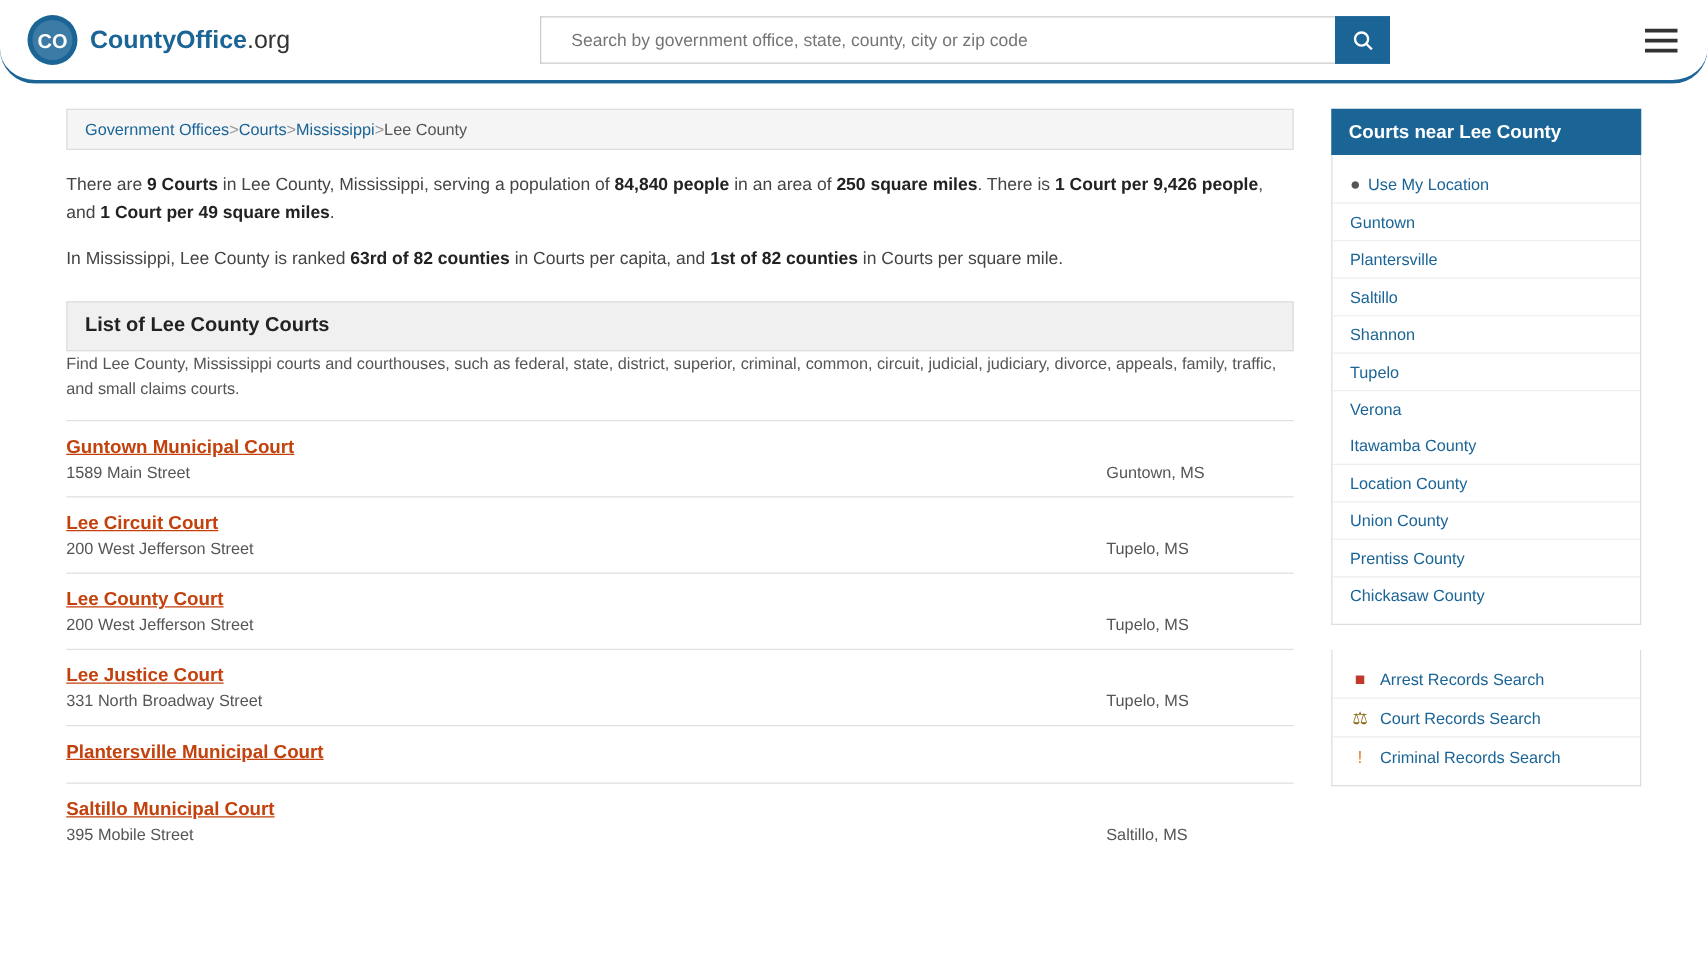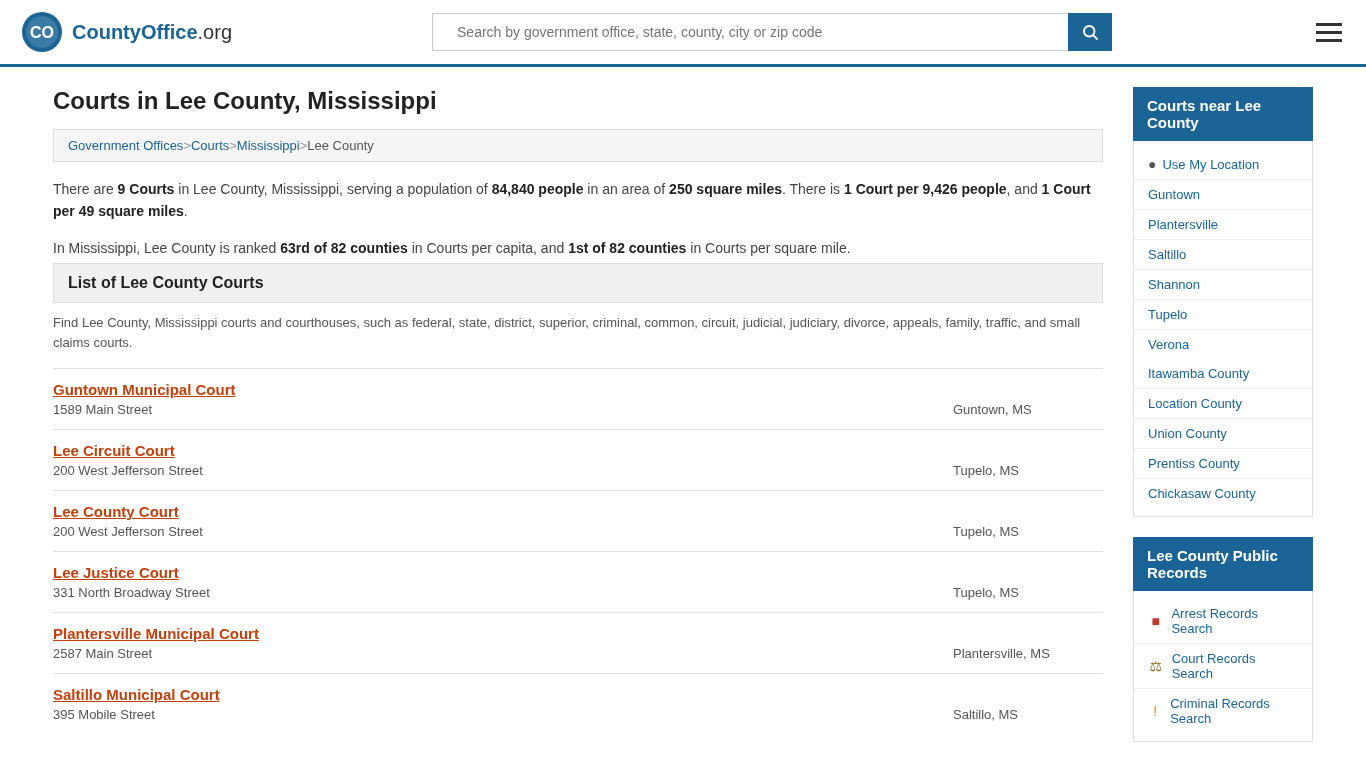--- a/index.html
+++ b/index.html
@@ -6,20 +6,21 @@
     body { font-family: Arial, sans-serif; font-size: 14px; color: #333; background: #fff; }
 
     
     #header {
       background: #fff;
       border-bottom: 3px solid #1a6496;
       padding: 10px 20px;
       display: flex;
       align-items: center;
       justify-content: space-between;
+      border-radius: 28px;
     }
     #logo-area {
       display: flex;
       align-items: center;
       gap: 8px;
     }
     #logo-icon {
       width: 44px;
       height: 44px;
     }
@@ -110,34 +111,34 @@
     #description {
       font-size: 14px;
       line-height: 1.6;
       margin-bottom: 14px;
       color: #444;
     }
     #description b { color: #222; }
     #ranking {
       font-size: 14px;
       line-height: 1.6;
-      margin-bottom: 4px;
+      margin-bottom: 24px;
       color: #444;
     }
     #ranking b { color: #222; }
 
     
     #list-header {
       background: #f0f0f0;
       border: 1px solid #ddd;
       padding: 10px 14px;
       font-size: 16px;
       font-weight: bold;
       color: #222;
-      margin-bottom: 10px;
+      margin-bottom: 0;
     }
 
     
     #list-desc {
       font-size: 13px;
       color: #555;
       margin-bottom: 16px;
       line-height: 1.5;
     }
 
@@ -165,21 +166,21 @@
     }
     .court-city {
       font-size: 13px;
       color: #555;
       min-width: 150px;
       text-align: left;
     }
 
     
     #sidebar {
-      width: 180px;
+      width: 248px;
       flex-shrink: 0;
     }
     .sidebar-section {
       margin-bottom: 20px;
     }
     .sidebar-title {
       background: #1a6496;
       color: #fff;
       padding: 10px 14px;
       font-size: 15px;
@@ -261,21 +262,20 @@
     <span></span>
     <span></span>
     <span></span>
   </button>
 </div>
 
 <div id="main">
 
   <div id="content">
 
-    <h1 id="page-title">Courts in Lee County, Mississippi</h1>
 
     <div id="breadcrumb">
       <a class="breadcrumb-link">Government Offices</a>
       <span class="breadcrumb-sep">&gt;</span>
       <a class="breadcrumb-link">Courts</a>
       <span class="breadcrumb-sep">&gt;</span>
       <a class="breadcrumb-link">Mississippi</a>
       <span class="breadcrumb-sep">&gt;</span>
       <span>Lee County</span>
     </div>
@@ -314,24 +314,20 @@
   </div>
         <div class="court-item">
     <div class="court-name">Lee Justice Court</div>
     <div class="court-details">
       <span class="court-address">331 North Broadway Street</span>
       <span class="court-city">Tupelo, MS</span>
     </div>
   </div>
         <div class="court-item">
     <div class="court-name">Plantersville Municipal Court</div>
-    <div class="court-details">
-      <span class="court-address">2587 Main Street</span>
-      <span class="court-city">Plantersville, MS</span>
-    </div>
   </div>
         <div class="court-item">
     <div class="court-name">Saltillo Municipal Court</div>
     <div class="court-details">
       <span class="court-address">395 Mobile Street</span>
       <span class="court-city">Saltillo, MS</span>
     </div>
   </div>
       </div>
 
@@ -358,21 +354,20 @@
             <a class="sidebar-link">Itawamba County</a>
             <a class="sidebar-link">Location County</a>
             <a class="sidebar-link">Union County</a>
             <a class="sidebar-link">Prentiss County</a>
             <a class="sidebar-link">Chickasaw County</a>
           </div>
       </div>
     </div>
 
     <div class="sidebar-section">
-      <div class="sidebar-title">Lee County Public Records</div>
       <div class="sidebar-links" id="pub-records-links">
           <a class="pub-record-link">
             <span class="pr-icon pr-arrest">■</span>
             <span>Arrest Records Search</span>
           </a>
           <a class="pub-record-link">
             <span class="pr-icon pr-court">⚖</span>
             <span>Court Records Search</span>
           </a>
           <a class="pub-record-link">

